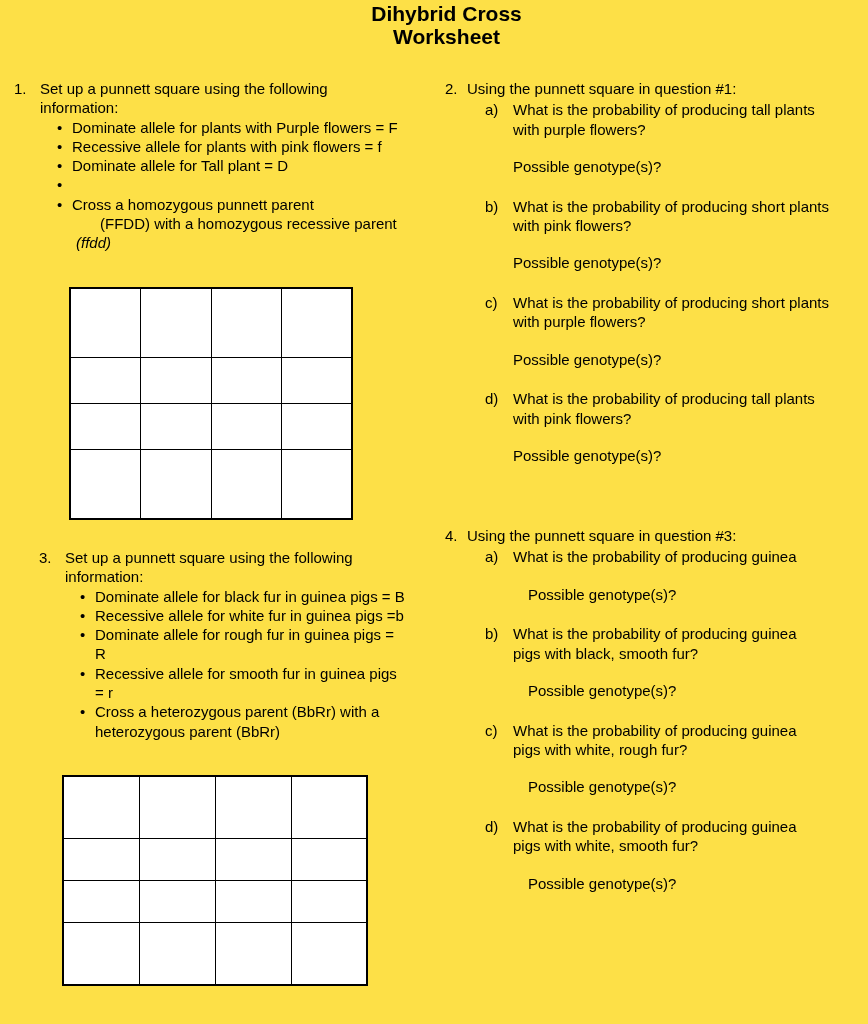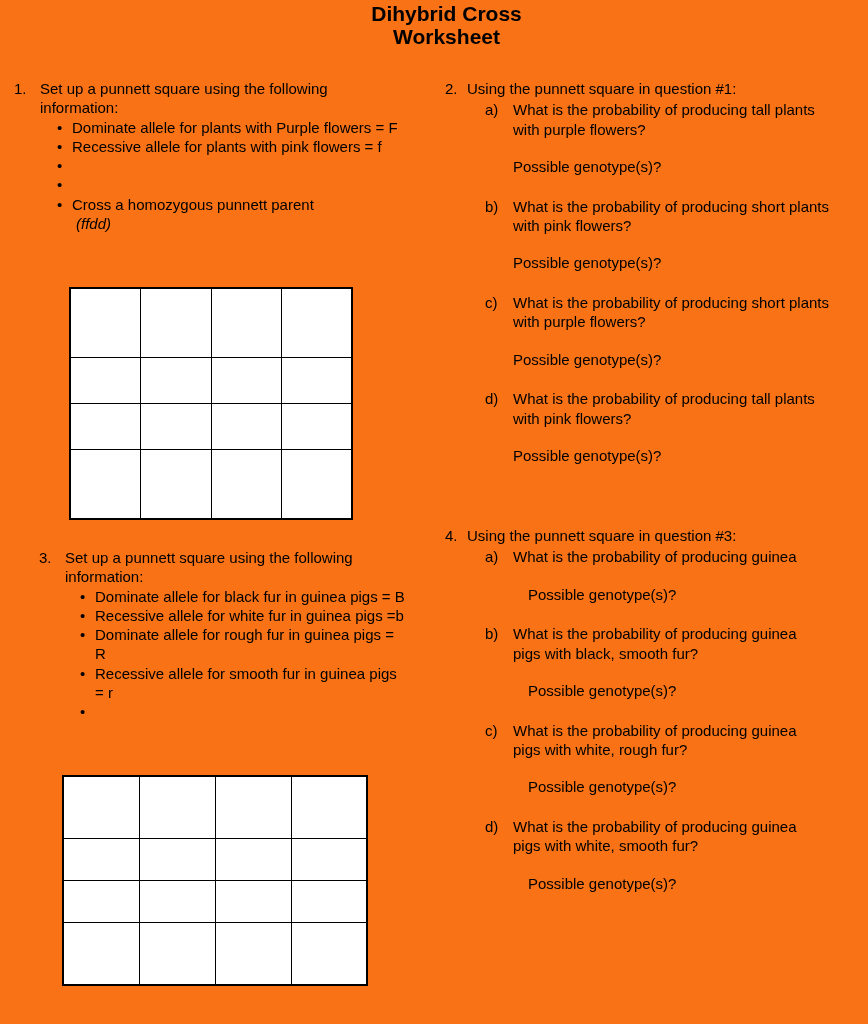--- a/index.html
+++ b/index.html
@@ -1,20 +1,20 @@
 <!DOCTYPE html>
 <html><head>
 <meta charset="utf-8">
 <style>
   html, body { margin: 0; padding: 0; background: #ffffff; }
   .page {
     position: relative;
     width: 868px;
     height: 1024px;
-    background: #f97316;
+    background: #fde047;
     font-family: "Liberation Sans", sans-serif;
     font-size: 15px;
     line-height: 19.3px;
     color: #000000;
     overflow: hidden;
   }
   .title {
     position: absolute;
     top: 2px;
     left: 0;
@@ -91,28 +91,32 @@
           </div>
       </div>
       <div class="bullet-row">
         <span class="glyph">•</span>
         <div class="btext">
             <div>Recessive allele for plants with pink flowers = f</div>
           </div>
       </div>
       <div class="bullet-row">
         <span class="glyph">•</span>
+        <div class="btext">
+            <div>Dominate allele for Tall plant = D</div>
+          </div>
       </div>
       <div class="bullet-row">
         <span class="glyph">•</span>
       </div>
       <div class="bullet-row">
         <span class="glyph">•</span>
         <div class="btext">
           <div>Cross a homozygous punnett parent</div>
+          <div class="cont1">(FFDD) with a homozygous recessive parent</div>
           <div class="cont2">(ffdd)</div>
         </div>
       </div>
     </div>
   </section>
 
   <table class="punnett" id="sq1">
     <tbody>
         <tr>
       <td></td>
@@ -210,20 +214,24 @@
       </div>
       <div class="bullet-row">
         <span class="glyph">•</span>
         <div class="btext">
           <div>Recessive allele for smooth fur in guinea pigs</div>
           <div>= r</div>
         </div>
       </div>
       <div class="bullet-row">
         <span class="glyph">•</span>
+        <div class="btext">
+          <div>Cross a heterozygous parent (BbRr) with a</div>
+          <div>heterozygous parent (BbRr)</div>
+        </div>
       </div>
     </div>
   </section>
 
   <table class="punnett" id="sq2">
     <tbody>
         <tr>
       <td></td>
           <td></td>
           <td></td>

